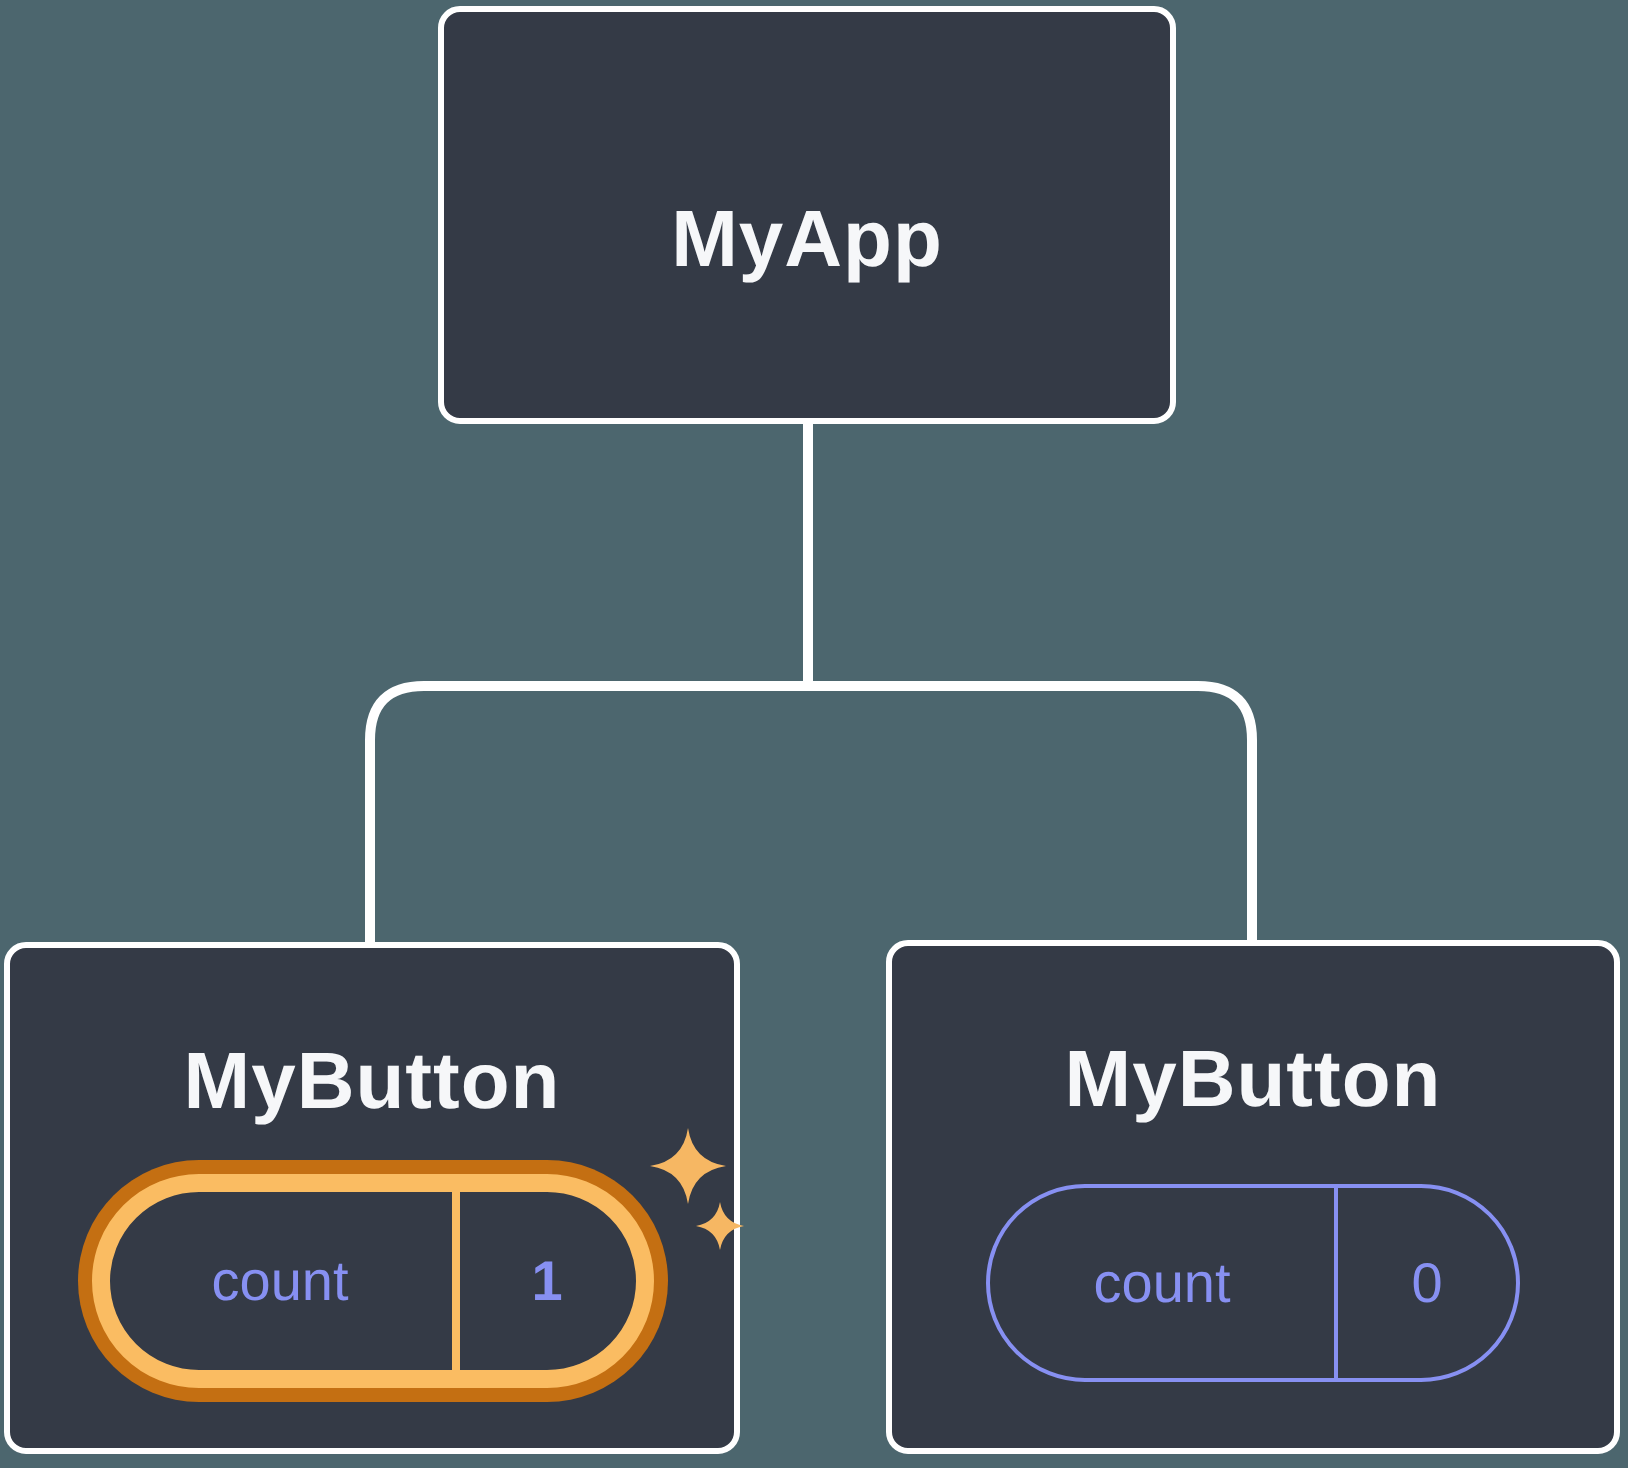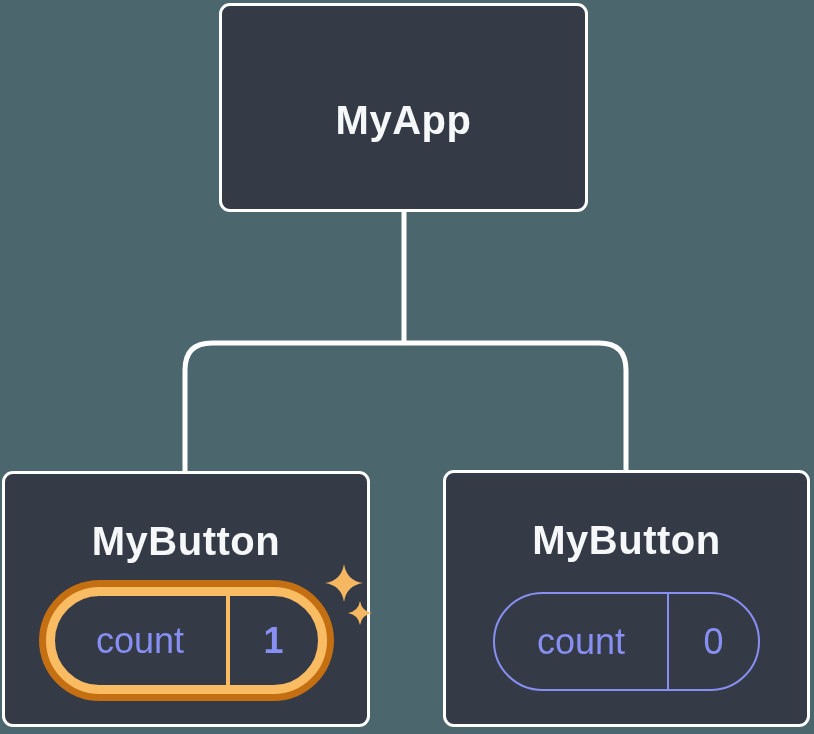--- a/index.html
+++ b/index.html
@@ -79,21 +79,21 @@
     width:281px;height:107px;
     border:9px solid var(--orange-light);
     box-shadow:0 0 0 7px var(--orange-dark);
     margin-top:24px;
   }
   .pill-cell{
     display:flex;
     align-items:center;
     justify-content:center;
     color:var(--state-purple);
-    font-size:36px;
+    font-size:28px;
     line-height:1;
     white-space:nowrap;
   }
   .pill--highlight .pill-cell--label{width:171px;}
   .pill--plain .pill-cell--label{width:172px;}
   .pill-cell--value{flex:1;}
   .pill--highlight .pill-cell--value{font-weight:700;}
   .pill-divider{align-self:stretch;}
   .pill--highlight .pill-divider{width:4px;background:var(--orange-light);}
   .pill--plain .pill-divider{width:2px;background:var(--state-purple);}

